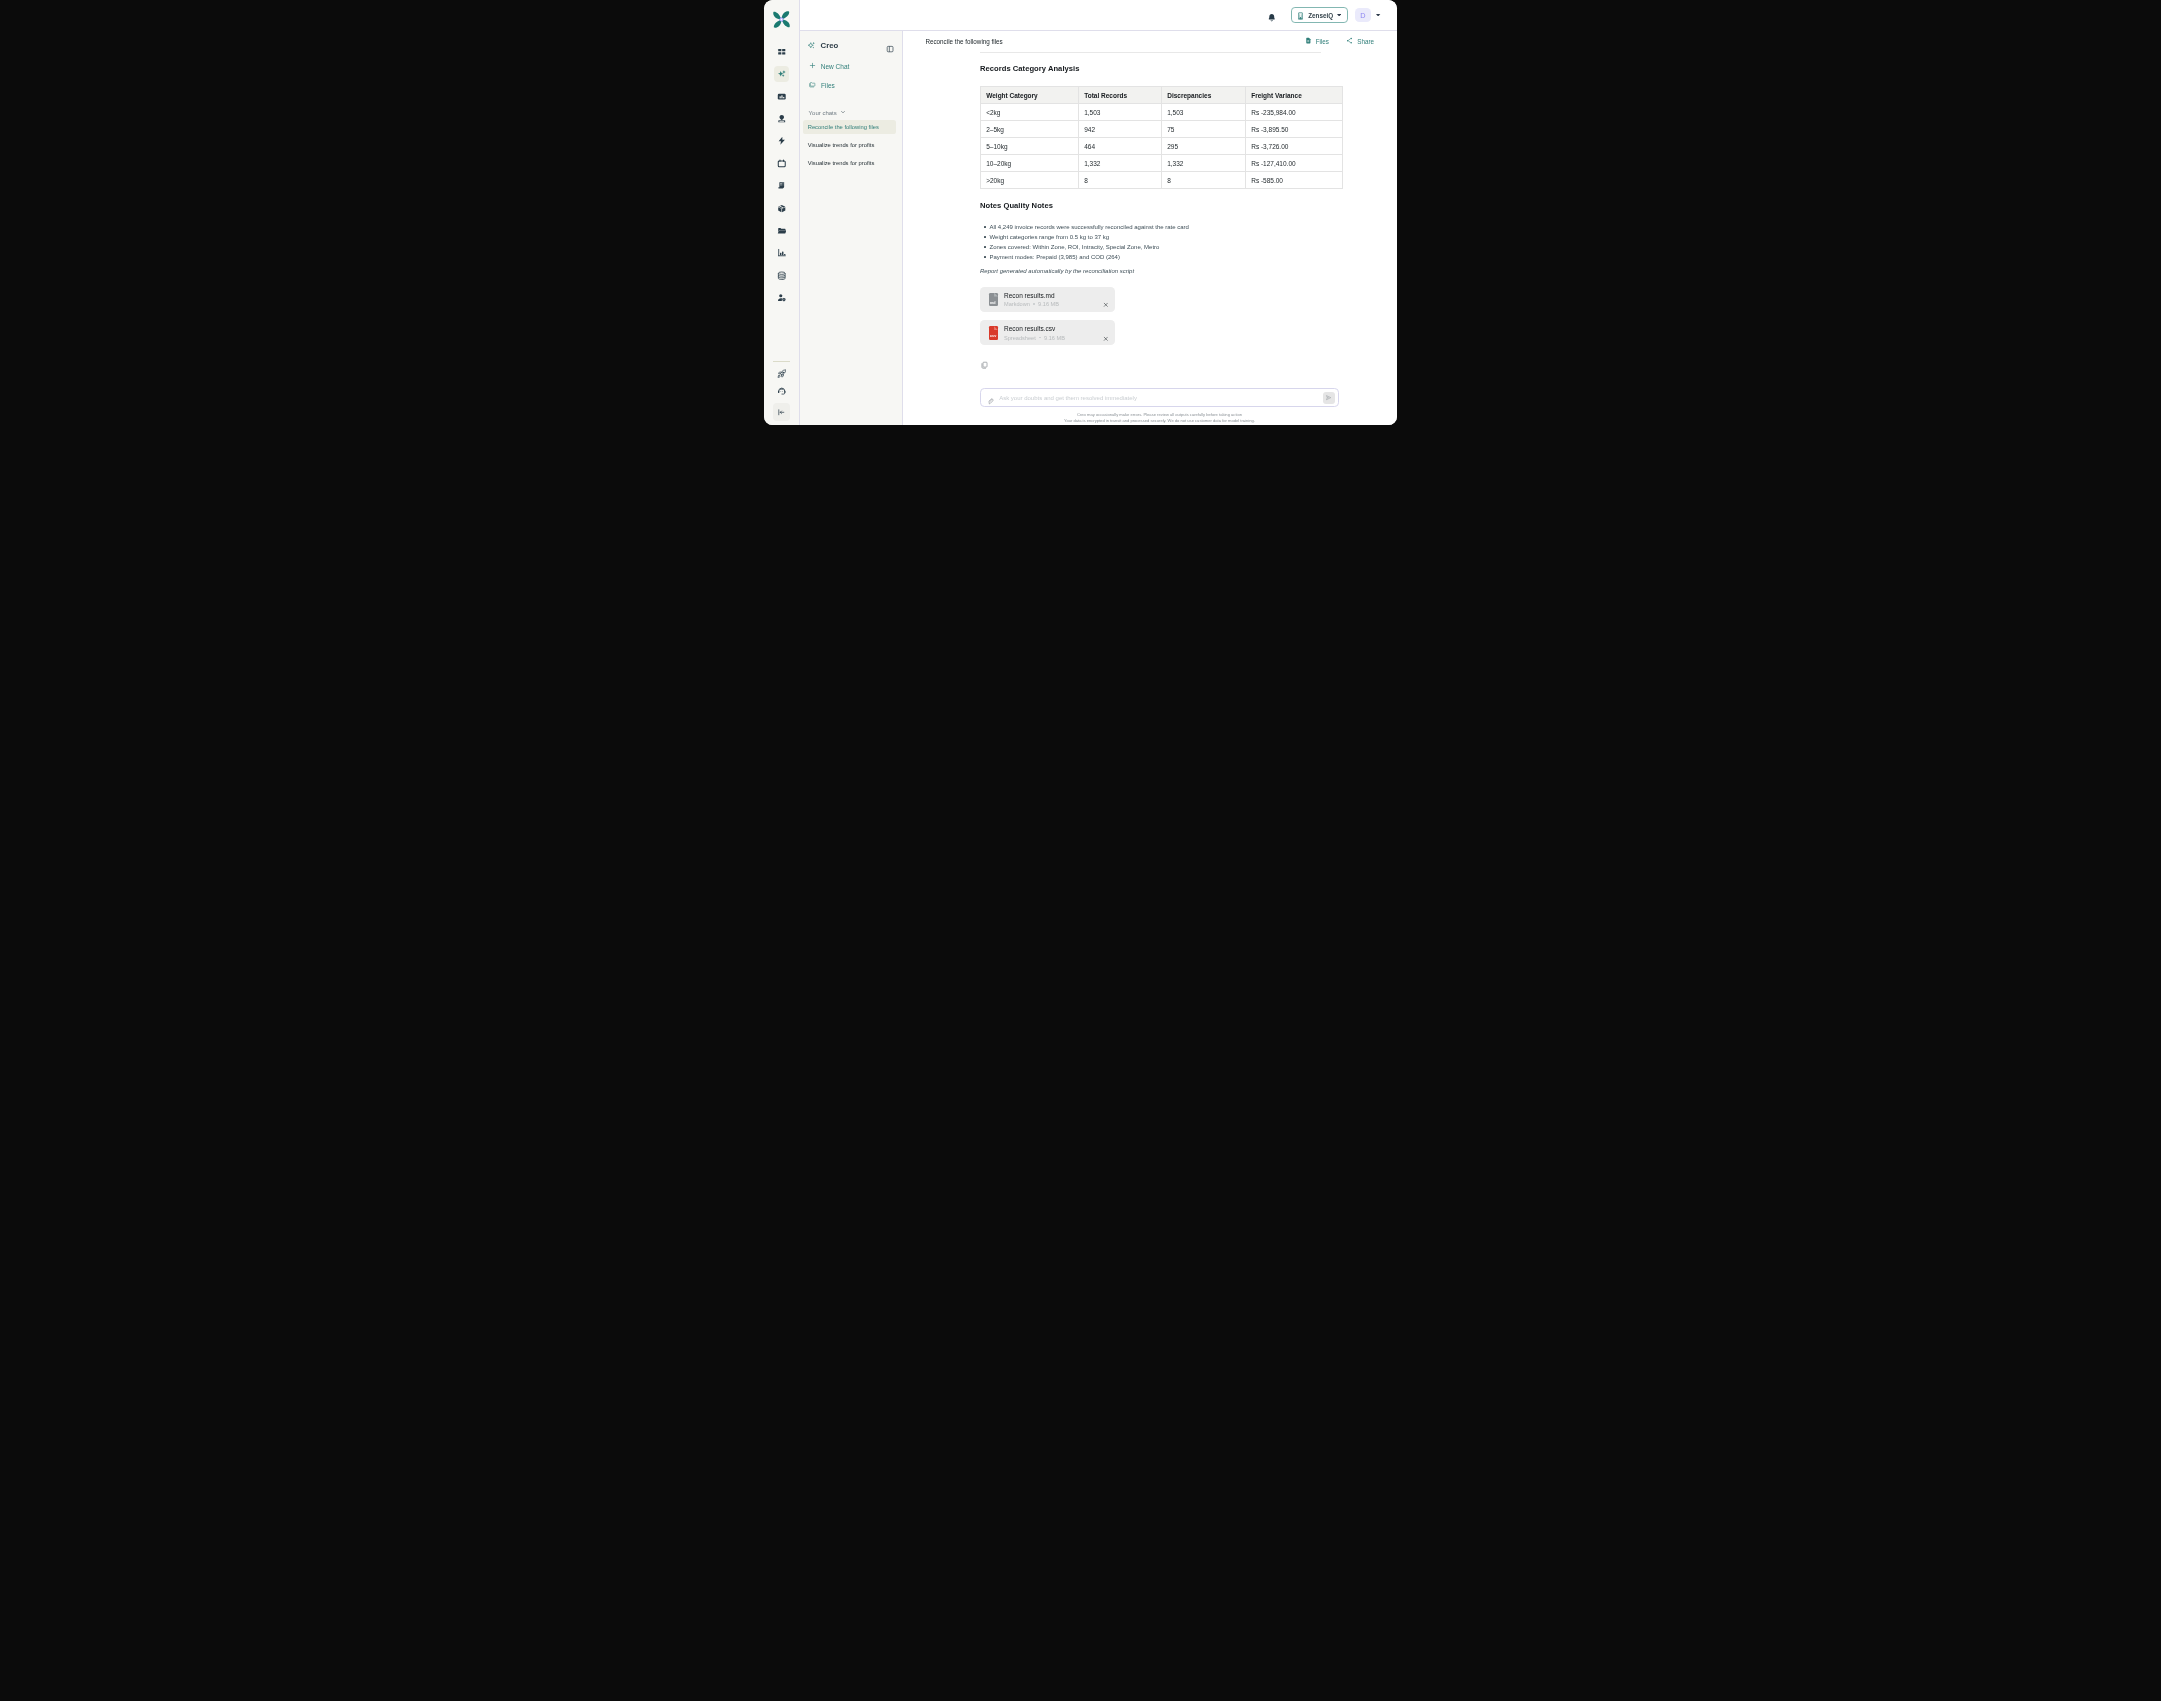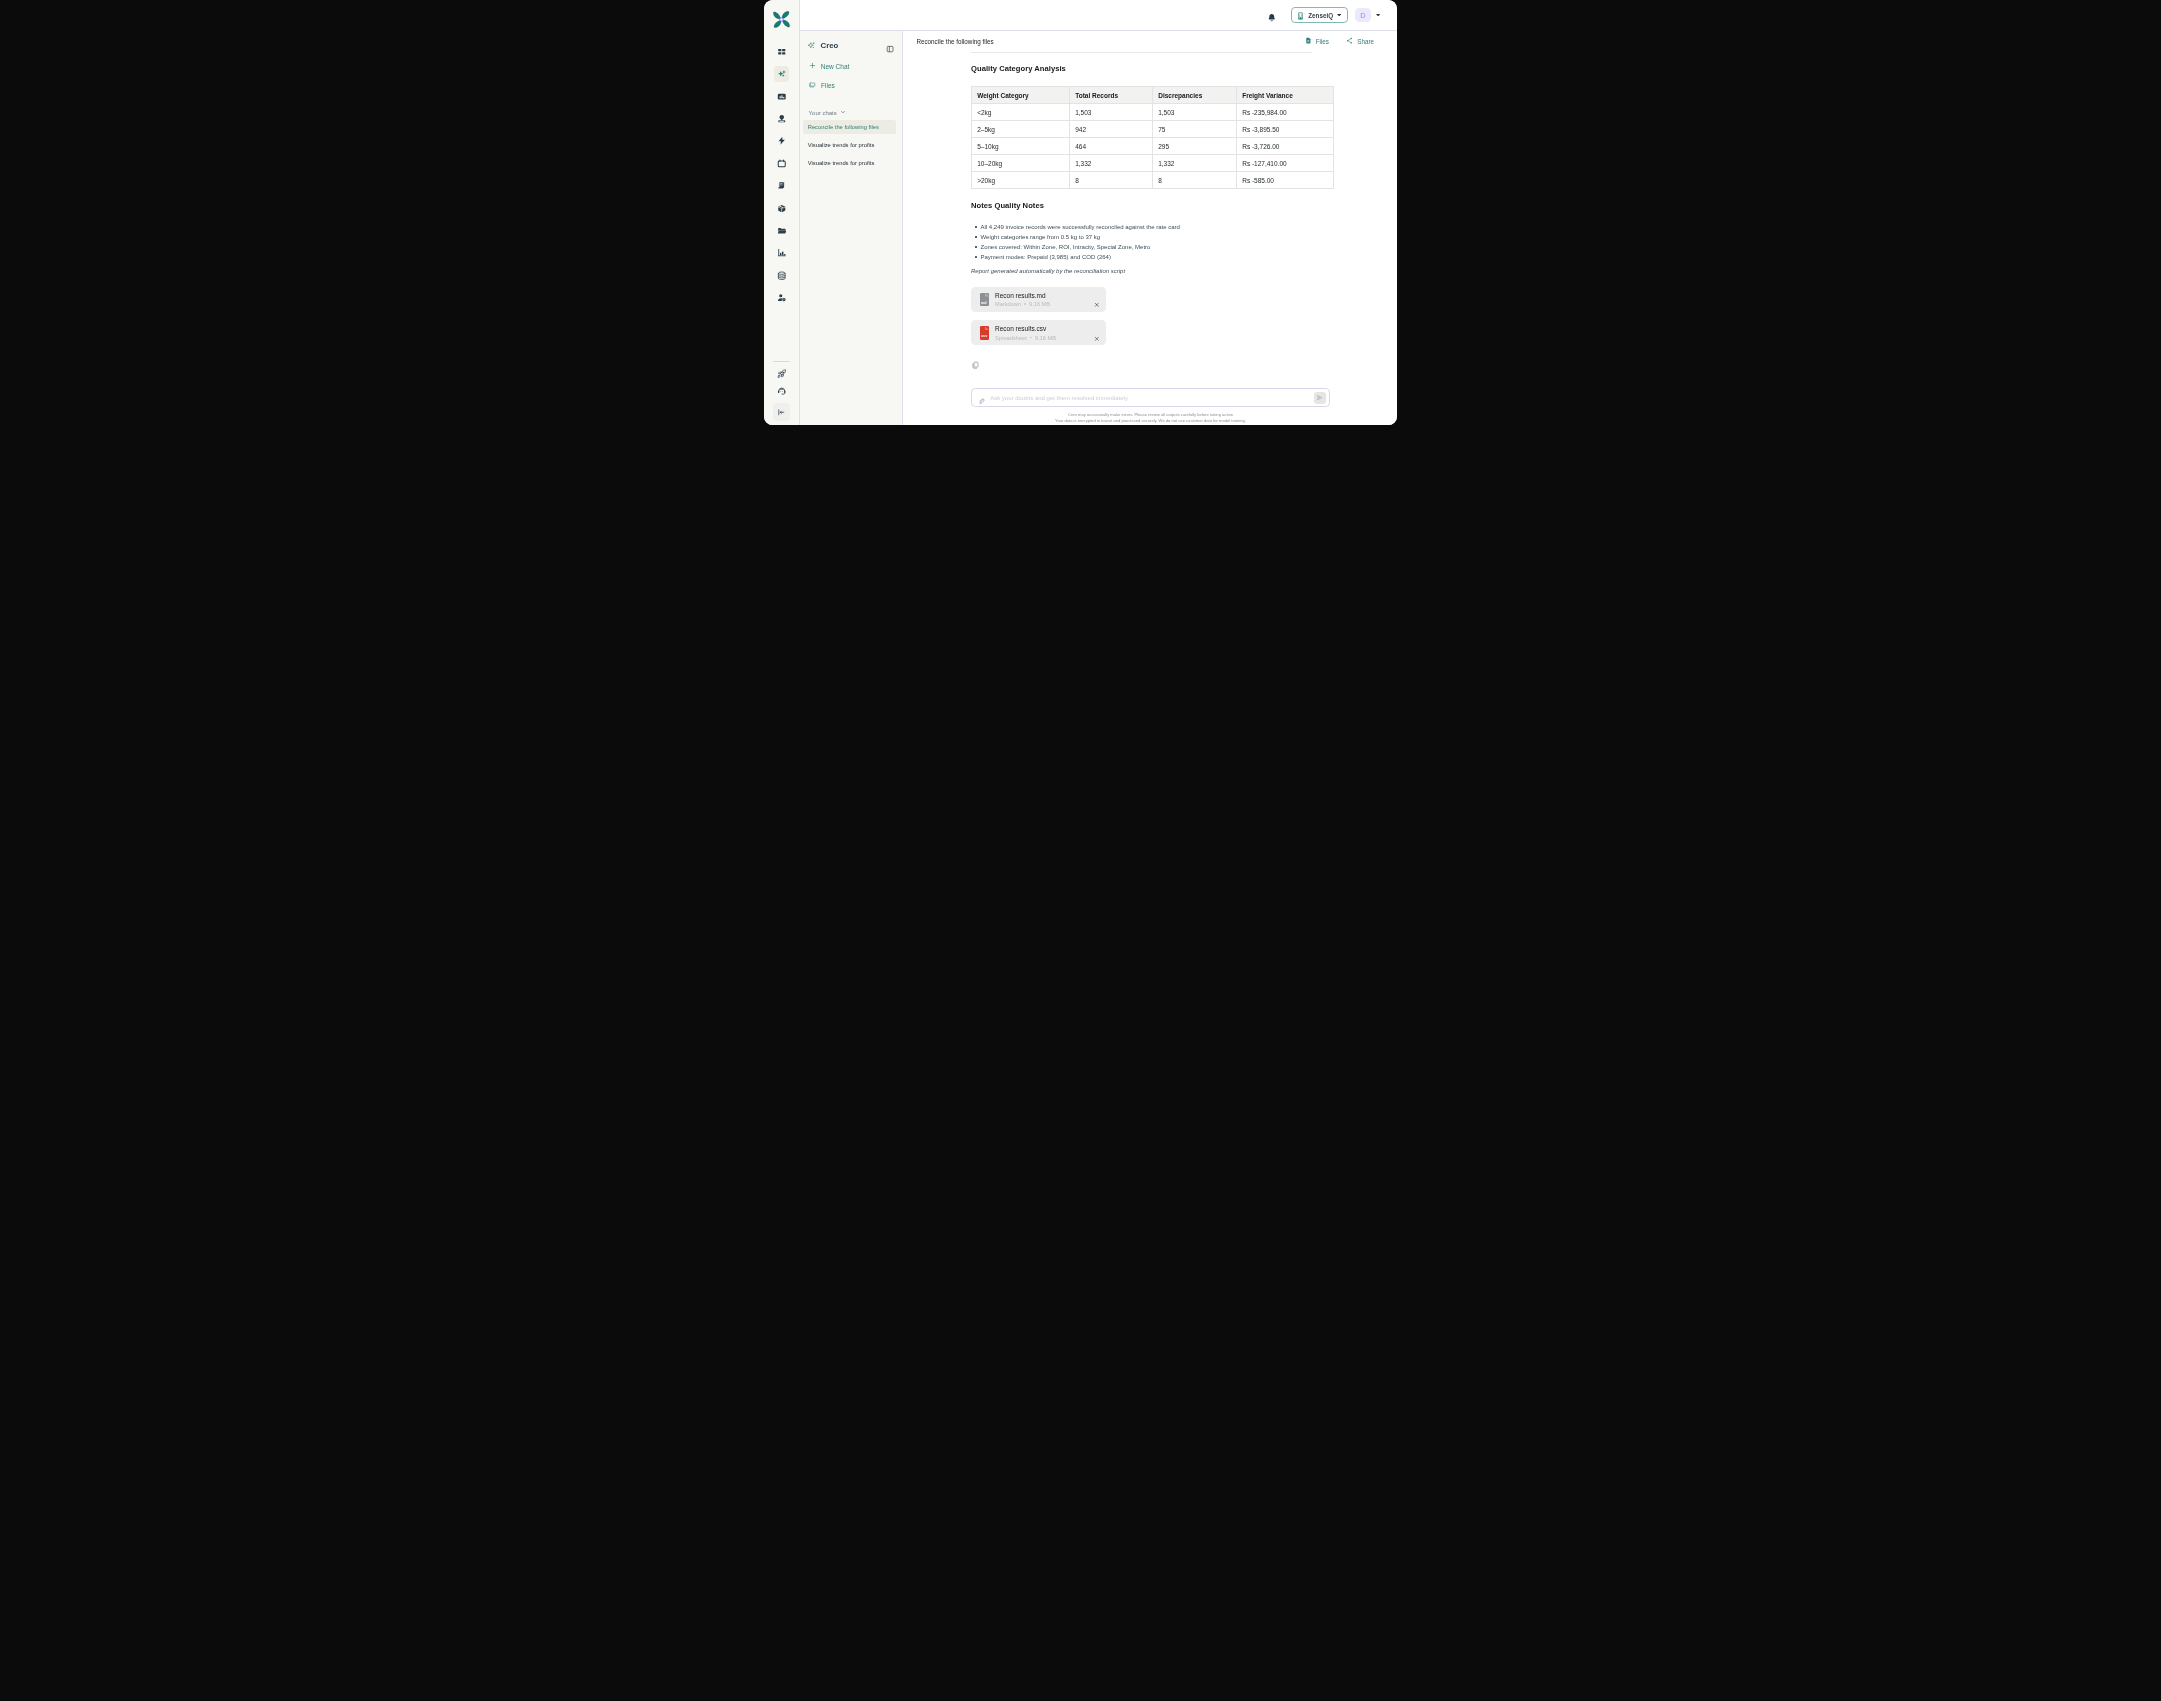--- a/index.html
+++ b/index.html
@@ -39,21 +39,21 @@
   .bell{color:#273A47; background:none; border:none; cursor:pointer; width:9.5px; height:9.5px; padding:0;}
   .org-pill{margin-left:14.3px; height:15.6px; border:0.6px solid var(--org-border); border-radius:3.9px; background:#fff;
             display:flex; align-items:center; padding:0 5.6px; gap:3.9px; cursor:pointer;}
   .org-pill .org-name{font-size:6.3px; font-weight:700; color:#33424A;}
   .caret{width:4.3px; height:2.6px; display:block;}
   .avatar{margin-left:7.3px; width:15.6px; height:14.7px; border-radius:4.3px; background:var(--avatar-bg);
           display:flex; align-items:center; justify-content:center; font-size:7.3px; font-weight:500;
           color:var(--avatar-text); border:none; cursor:pointer;}
   .user-caret{margin-left:5.6px; background:none; border:none; padding:0; cursor:pointer;}
 
-  .body{flex:1; display:flex; min-height:0;}
+  .body{flex:1; display:flex; min-height:0;gap:9px;}
 
   
   .panel{width:103px; flex-shrink:0; background:var(--sidebar-bg); border-right:0.4px solid var(--border-lavender);
          padding:9.5px 7.8px 0 7.3px;}
   .panel-header{display:flex; align-items:center; gap:4.3px; height:10.4px;}
   .panel-title{font-size:7.8px; font-weight:700; color:#2F3E48; flex:1;}
   .panel-collapse{background:none; border:none; padding:0; color:var(--icon-dark); cursor:pointer; width:8.2px; height:8.2px;}
   .panel-row{margin-top:10.8px; display:flex; align-items:center; gap:5.2px; color:var(--accent-teal);
              font-size:6.5px; font-weight:500; background:none; border:none; cursor:pointer; padding-left:1.3px;}
   .panel-row:first-of-type{margin-top:11.2px;}
@@ -414,21 +414,21 @@
                     </g>
                 </svg>
               </span>
               <span>Share</span>
             </button>
           </div>
         </div>
         <div class="main-divider"></div>
 
         <div class="content">
-          <h2>Quality Category Analysis</h2>
+          <h2>Records Category Analysis</h2>
 
           <table class="recon">
             <colgroup>
                 <col style="width:98px">
                 <col style="width:83px">
                 <col style="width:84px">
                 <col style="width:97px">
               </colgroup>
             <thead>
               <tr>

